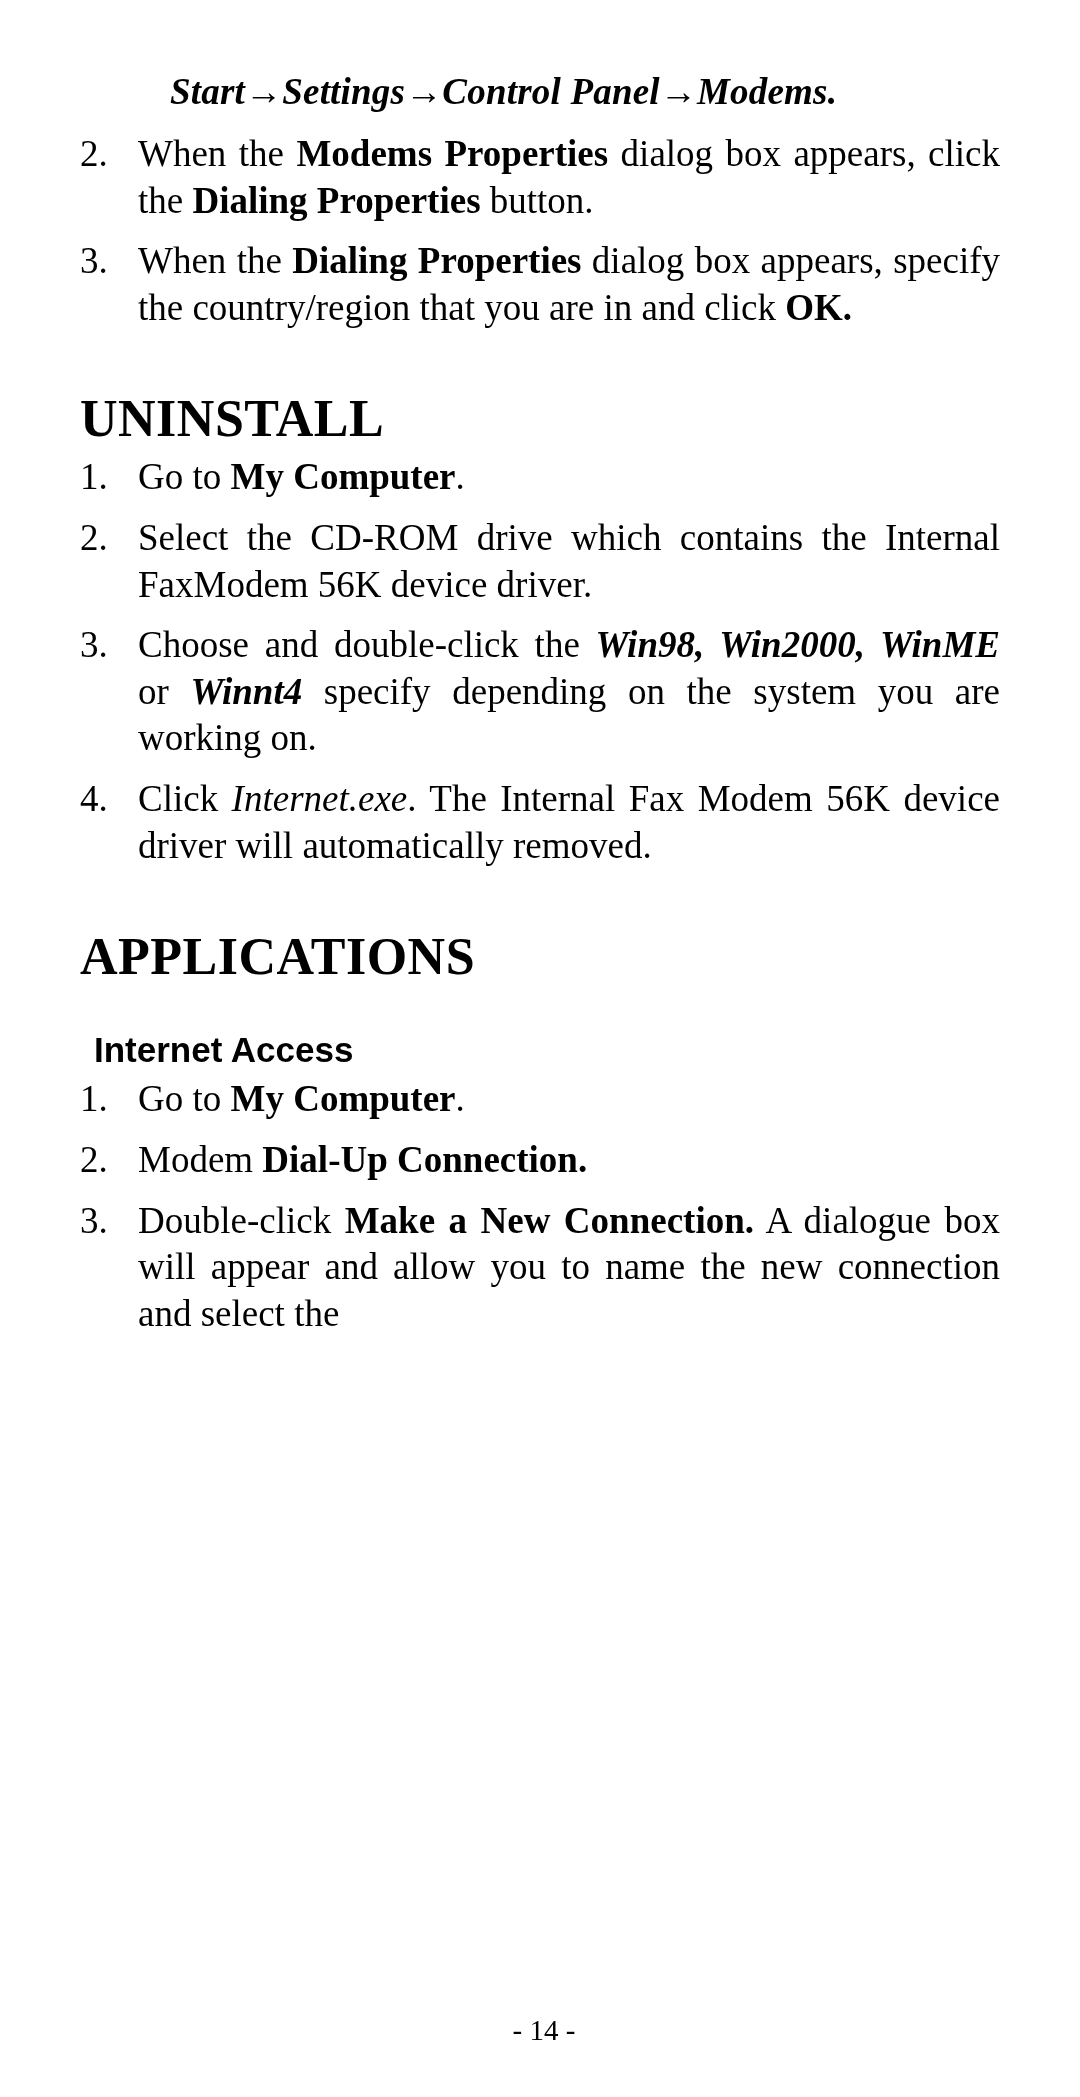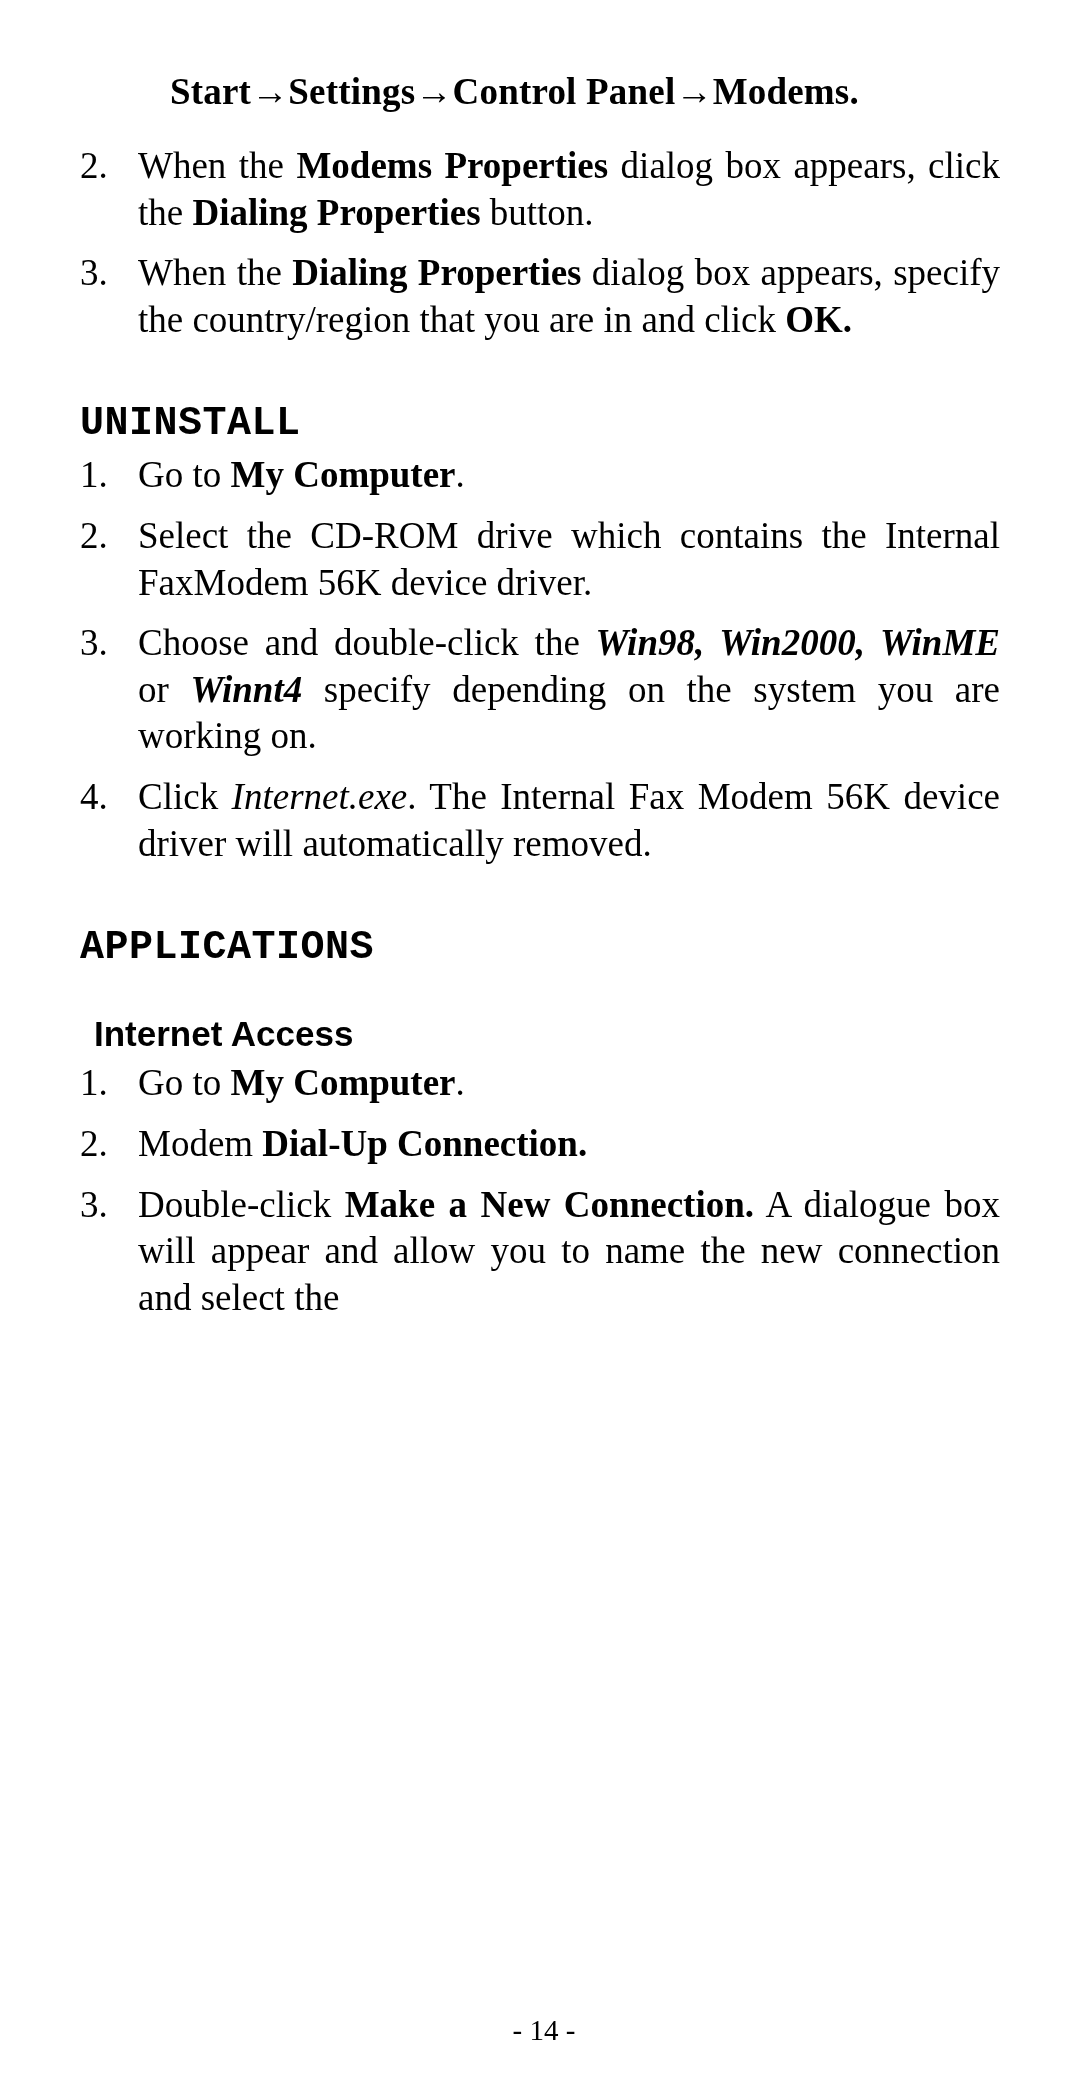--- a/index.html
+++ b/index.html
@@ -14,22 +14,23 @@
     box-sizing: border-box;
     width: 1080px;
     min-height: 2097px;
     padding: 70px 80px 60px 80px;
     position: relative;
   }
   .nav-path {
     font-weight: bold;
     font-size: 37px;
     margin-left: 90px;
-    margin-bottom: 30px;
+    margin-bottom: 18px;
     letter-spacing: 0.2px;
+    font-style: italic;
   }
   ol.steps {
     list-style: none;
     padding: 0;
     margin: 0 0 40px 0;
     font-size: 37px;
   }
   ol.steps > li {
     display: flex;
     margin: 0 0 14px 0;
@@ -39,23 +40,23 @@
     min-width: 58px;
     padding-right: 0;
   }
   ol.steps > li > .content {
     flex: 1;
   }
   .justify { text-align: justify; }
   .bold { font-weight: bold; }
   .italic { font-style: italic; }
   h2.section {
-    font-family: Liberation Mono, monospace;
+    font-family: Liberation Serif, serif;
     font-weight: bold;
-    font-size: 40px;
+    font-size: 52px;
     margin: 58px 0 6px 0;
     letter-spacing: 0.5px;
   }
   h3.subsection {
     font-family: Arial, Helvetica, sans-serif;
     font-weight: bold;
     font-size: 35px;
     margin: 44px 0 6px 14px;
   }
   p.para {

